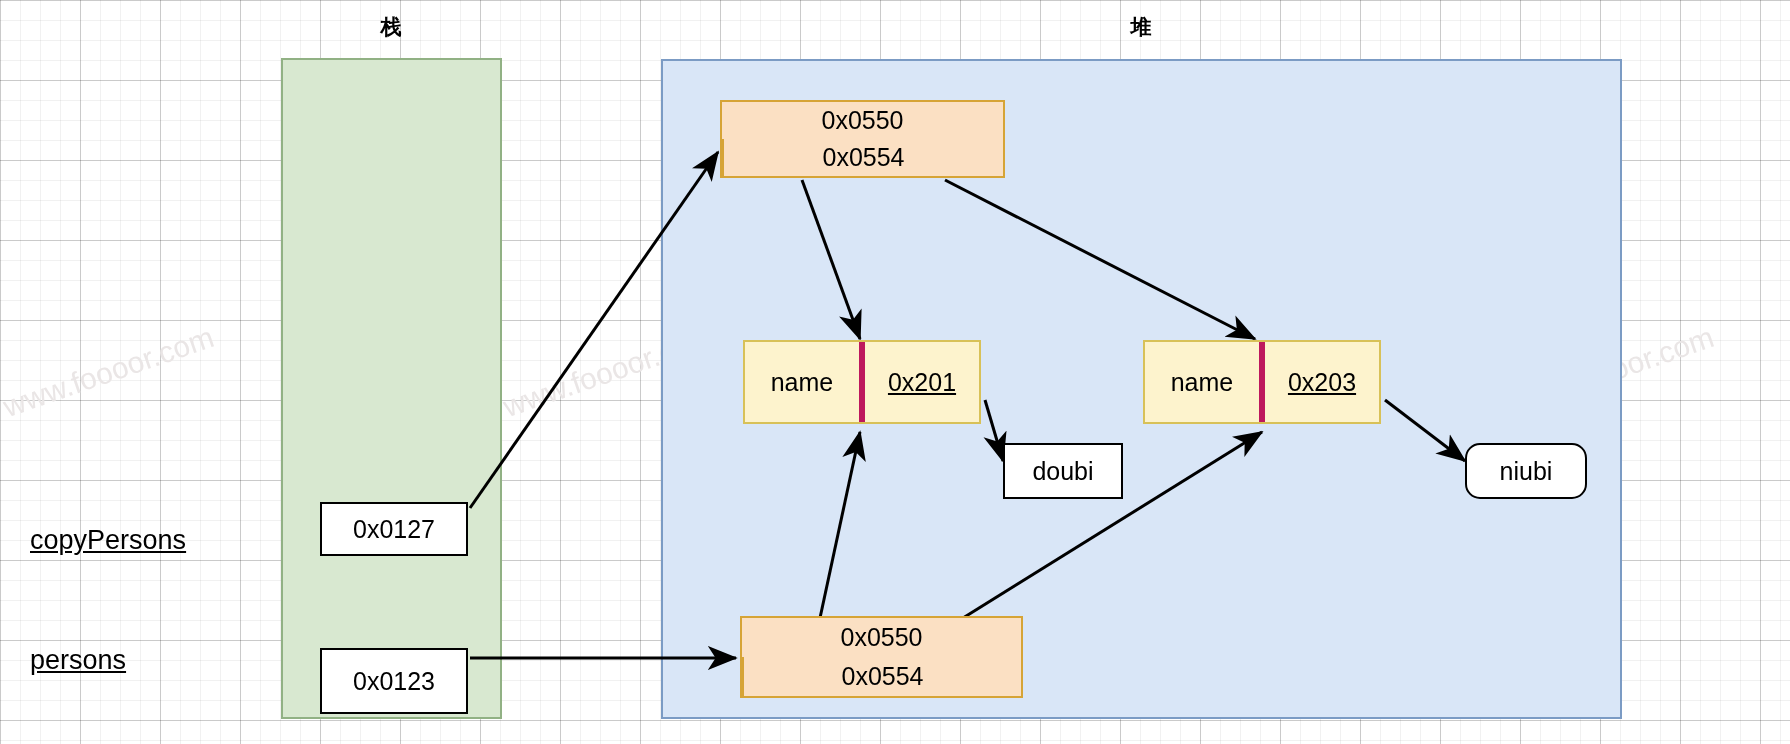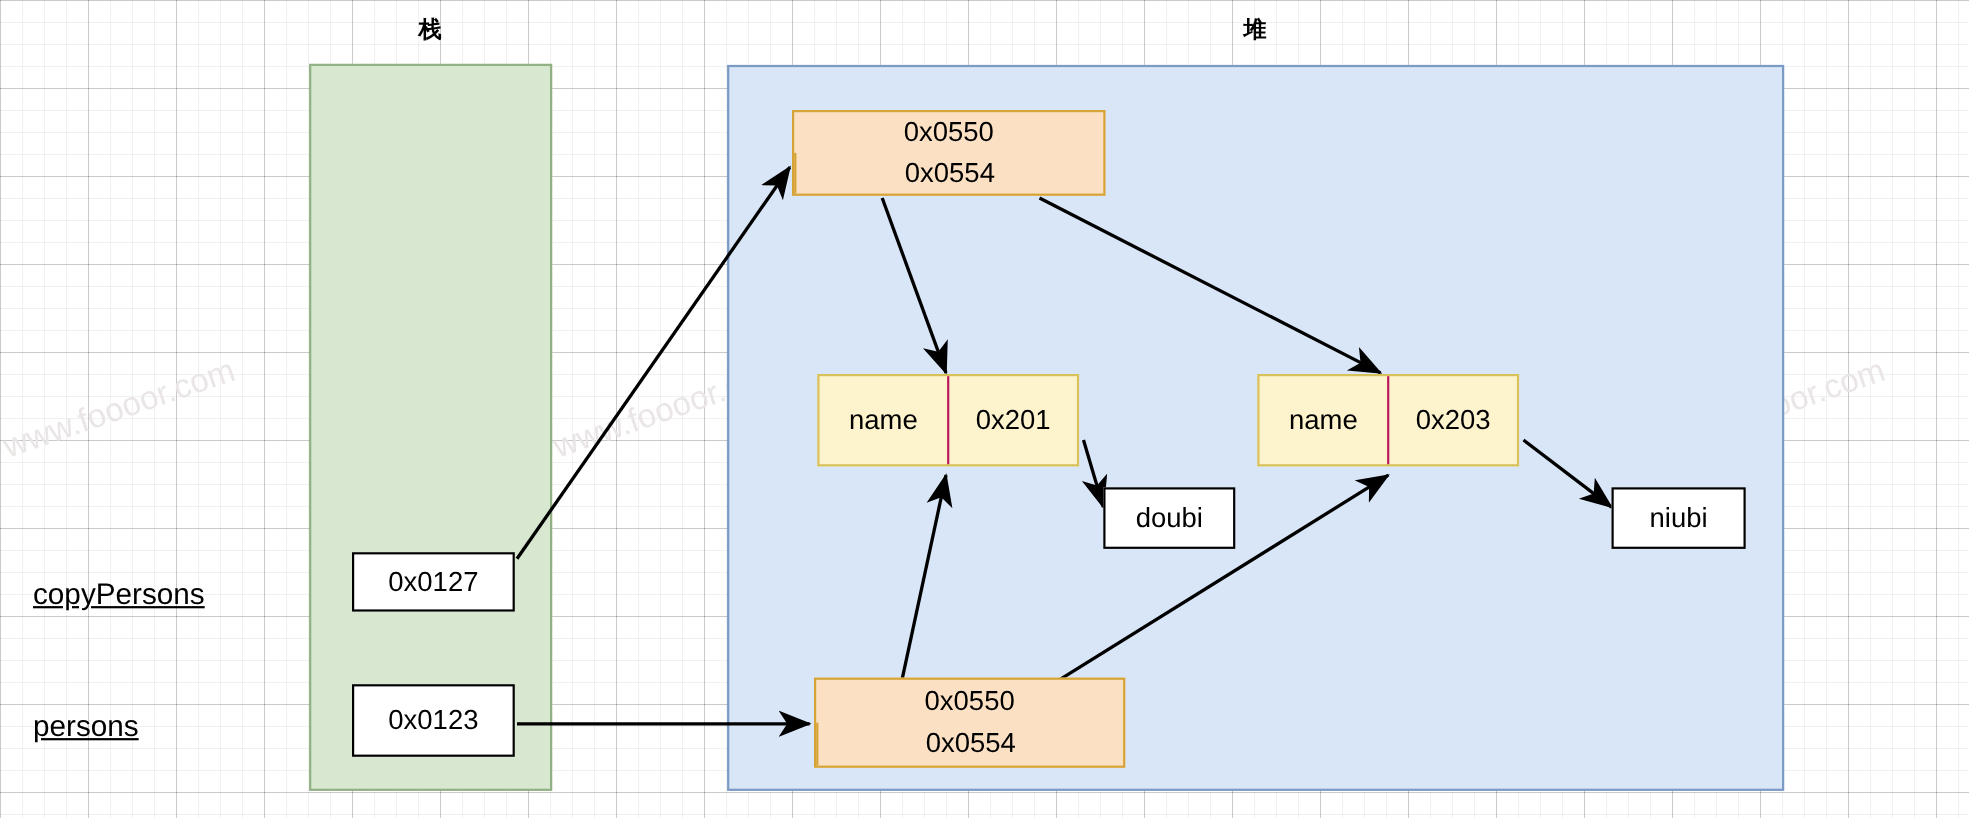--- a/index.html
+++ b/index.html
@@ -94,21 +94,21 @@
     background: #fbe0c3;
     border: 2px solid #d6a game;
   }
   .node-orange { border: 2px solid #d6a436; flex-direction: column; }
   .node-orange .cell + .cell { border-left: 2px solid #d6a436; }
 
   .node-yellow {
     background: #fdf3cd;
     border: 2px solid #d8c158;
   }
-  .node-yellow .cell + .cell { border-left: 2px solid #be185d; }
+  .node-yellow .cell + .cell { border-left: 6px solid #be185d; text-decoration: underline; }
 
   .node-plain {
     background: #ffffff;
     border: 2px solid #000000;
   }
 
   svg.arrows {
     position: absolute;
     left: 0;
     top: 0;
@@ -156,21 +156,21 @@
 
     <line x1="963" y1="618" x2="1262" y2="432" stroke="#000000" stroke-width="3" marker-end="url(#ah)"></line>
   </svg>
 
   <div class="var-label" style="left:30px; top:525px; width:230px;">copyPersons</div>
   <div class="var-label" style="left:30px; top:645px; width:230px;">persons</div>
 
   <div class="node node-plain" style="left:320px; top:502px; width:148px; height:54px;">
     <div class="cell">0x0127</div>
   </div>
-  <div class="node node-plain" style="left:320px; top:622px; width:148px; height:66px;">
+  <div class="node node-plain" style="left:320px; top:648px; width:148px; height:66px;">
     <div class="cell">0x0123</div>
   </div>
 
   <div class="node node-orange" style="left:720px; top:100px; width:285px; height:78px;">
     <div class="cell">0x0550</div>
     <div class="cell">0x0554</div>
   </div>
 
   <div class="node node-yellow" style="left:743px; top:340px; width:238px; height:84px;">
     <div class="cell">name</div>
@@ -179,21 +179,21 @@
 
   <div class="node node-yellow" style="left:1143px; top:340px; width:238px; height:84px;">
     <div class="cell">name</div>
     <div class="cell">0x203</div>
   </div>
 
   <div class="node node-white" style="left:1003px; top:443px; width:120px; height:56px;">
     <div class="cell">doubi</div>
   </div>
 
-  <div class="node node-white" style="left:1465px; top:443px; width:122px; height:56px;">
+  <div class="node node-white" style="left:1465px; top:443px; width:122px; height:56px;border-radius:15px;">
     <div class="cell">niubi</div>
   </div>
 
   <div class="node node-orange" style="left:740px; top:616px; width:283px; height:82px;">
     <div class="cell">0x0550</div>
     <div class="cell">0x0554</div>
   </div>
 
 </div>
 

